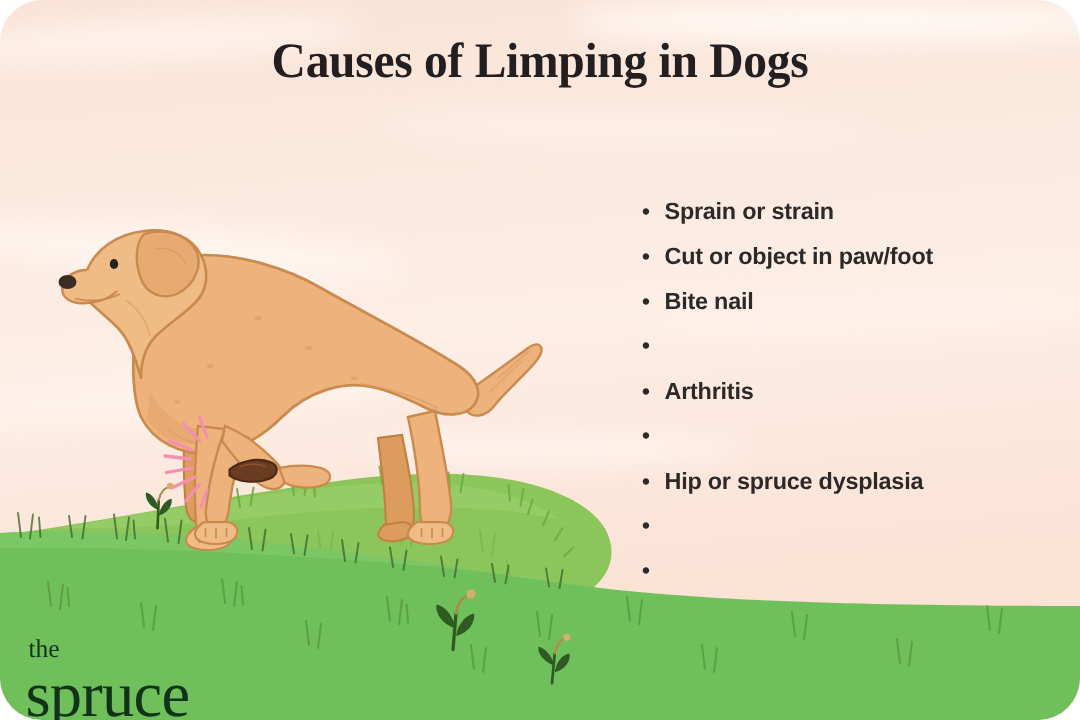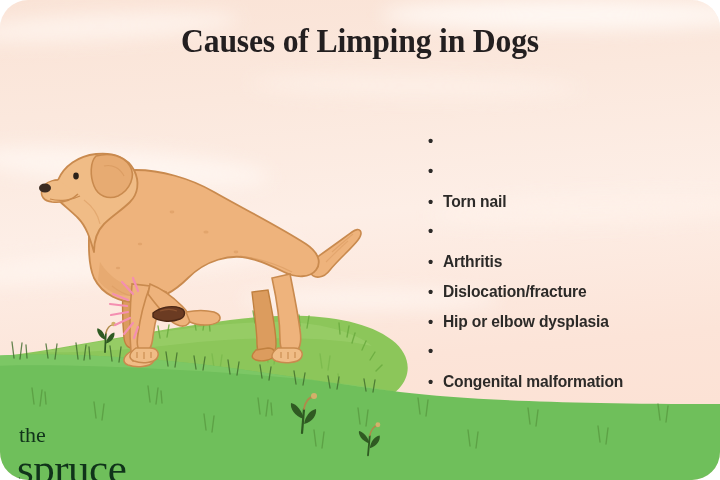--- a/index.html
+++ b/index.html
@@ -85,21 +85,21 @@
   
   #logo {
     position: absolute;
     left: 17px;
     top: 424px;
     font-family: "Liberation Serif", "DejaVu Serif", serif;
     color: #10331a;
     line-height: 1;
   }
   #logo .the {
-    font-size: 22px;
+    font-size: 17px;
     display: block;
     margin-left: 2px;
     letter-spacing: 0px;
   }
   #logo .spruce {
     font-size: 43px;
     display: block;
     margin-top: 1px;
     letter-spacing: -0.5px;
   }
@@ -394,49 +394,49 @@
         <path d="M 138,327 L 134,338"></path>
       </g>
     </g>
   </svg>
 
   <div id="title">Causes of Limping in Dogs</div>
 
   <ul id="causes-list">
     <li>
       <span class="bullet">•</span>
-    </li>
-    <li>
-      <span class="bullet">•</span>
-    </li>
-    <li>
-      <span class="bullet">•</span>
-      <span>Torn nail</span>
+      <span>Sprain or strain</span>
+    </li>
+    <li>
+      <span class="bullet">•</span>
+      <span>Cut or object in paw/foot</span>
+    </li>
+    <li>
+      <span class="bullet">•</span>
+      <span>Bite nail</span>
     </li>
     <li>
       <span class="bullet">•</span>
     </li>
     <li>
       <span class="bullet">•</span>
       <span>Arthritis</span>
     </li>
     <li>
       <span class="bullet">•</span>
-      <span>Dislocation/fracture</span>
-    </li>
-    <li>
-      <span class="bullet">•</span>
-      <span>Hip or elbow dysplasia</span>
-    </li>
-    <li>
-      <span class="bullet">•</span>
-    </li>
-    <li>
-      <span class="bullet">•</span>
-      <span>Congenital malformation</span>
+    </li>
+    <li>
+      <span class="bullet">•</span>
+      <span>Hip or spruce dysplasia</span>
+    </li>
+    <li>
+      <span class="bullet">•</span>
+    </li>
+    <li>
+      <span class="bullet">•</span>
     </li>
   </ul>
 
   <div id="logo">
     <span class="the">the</span>
     <span class="spruce">spruce</span>
   </div>
 
 </div>
 

